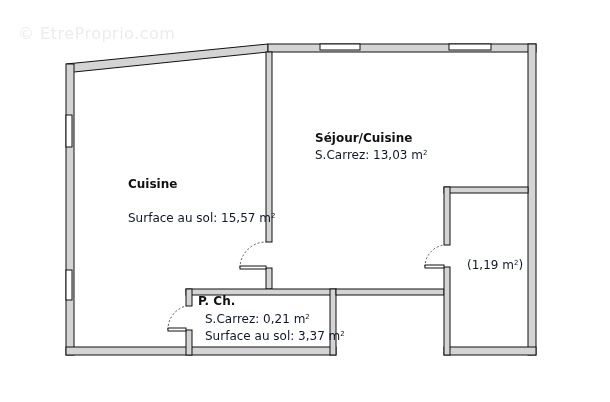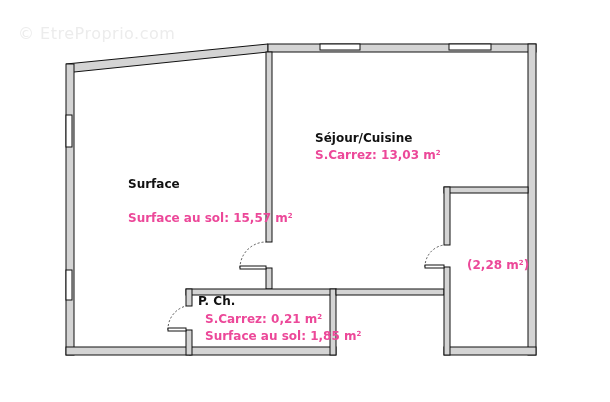--- a/index.html
+++ b/index.html
@@ -1,20 +1,20 @@
 <!DOCTYPE html>
 <html><head>
 <meta charset="utf-8">
 <style>
   html, body { margin:0; padding:0; background:#ffffff; }
   #stage { position:relative; width:610px; height:402px; overflow:hidden; background:#ffffff; font-family:"DejaVu Sans", sans-serif; }
   svg { position:absolute; left:0; top:0; }
   .label { position:absolute; font-size:12px; line-height:16px; white-space:nowrap; }
   .room-name { font-weight:bold; color:#111111; }
-  .room-metric { font-weight:bold; color:#ec4899; }
+  .room-metric { font-weight:normal; color:#0f172a; }
   sup { font-size:7px; vertical-align:top; position:relative; top:-2px; }
   .watermark { position:absolute; left:18px; top:24px; font-size:16px; color:#ececec; letter-spacing:0.5px; }
 </style>
 </head>
 <body>
 
 <div id="stage">
   <div class="watermark">© EtreProprio.com</div>
 
   <svg width="610" height="402" viewBox="0 0 610 402">
@@ -52,24 +52,24 @@
       <path d="M168,330 A24,24 0 0 1 186,306"></path>
       <path d="M425,267 A22,22 0 0 1 444,245"></path>
     </g>
     <g fill="#ffffff" stroke="#111" stroke-width="1">
       <rect x="240" y="266" width="26" height="3"></rect>
       <rect x="168" y="328" width="18" height="3"></rect>
       <rect x="425" y="265" width="19" height="3"></rect>
     </g>
   </svg>
 
-  <div class="label room-name" style="left:128px;top:176px;">Surface</div>
+  <div class="label room-name" style="left:128px;top:176px;">Cuisine</div>
   <div class="label room-metric" style="left:128px;top:210px;text-align:center;"><span>Surface au sol: 15,57 m</span><sup>2</sup></div>
 
   <div class="label room-name" style="left:315px;top:130px;">Séjour/Cuisine</div>
   <div class="label room-metric" style="left:315px;top:147px;"><span>S.Carrez: 13,03 m</span><sup>2</sup></div>
 
-  <div class="label room-metric" style="left:467px;top:257px;"><span>(2,28 m</span><sup>2</sup><span>)</span></div>
+  <div class="label room-metric" style="left:467px;top:257px;"><span>(1,19 m</span><sup>2</sup><span>)</span></div>
 
   <div class="label room-name" style="left:198px;top:293px;">P. Ch.</div>
   <div class="label room-metric" style="left:205px;top:311px;"><span>S.Carrez: 0,21 m</span><sup>2</sup></div>
-  <div class="label room-metric" style="left:205px;top:328px;"><span>Surface au sol: 1,85 m</span><sup>2</sup></div>
+  <div class="label room-metric" style="left:205px;top:328px;"><span>Surface au sol: 3,37 m</span><sup>2</sup></div>
 </div>
 
 </body></html>

